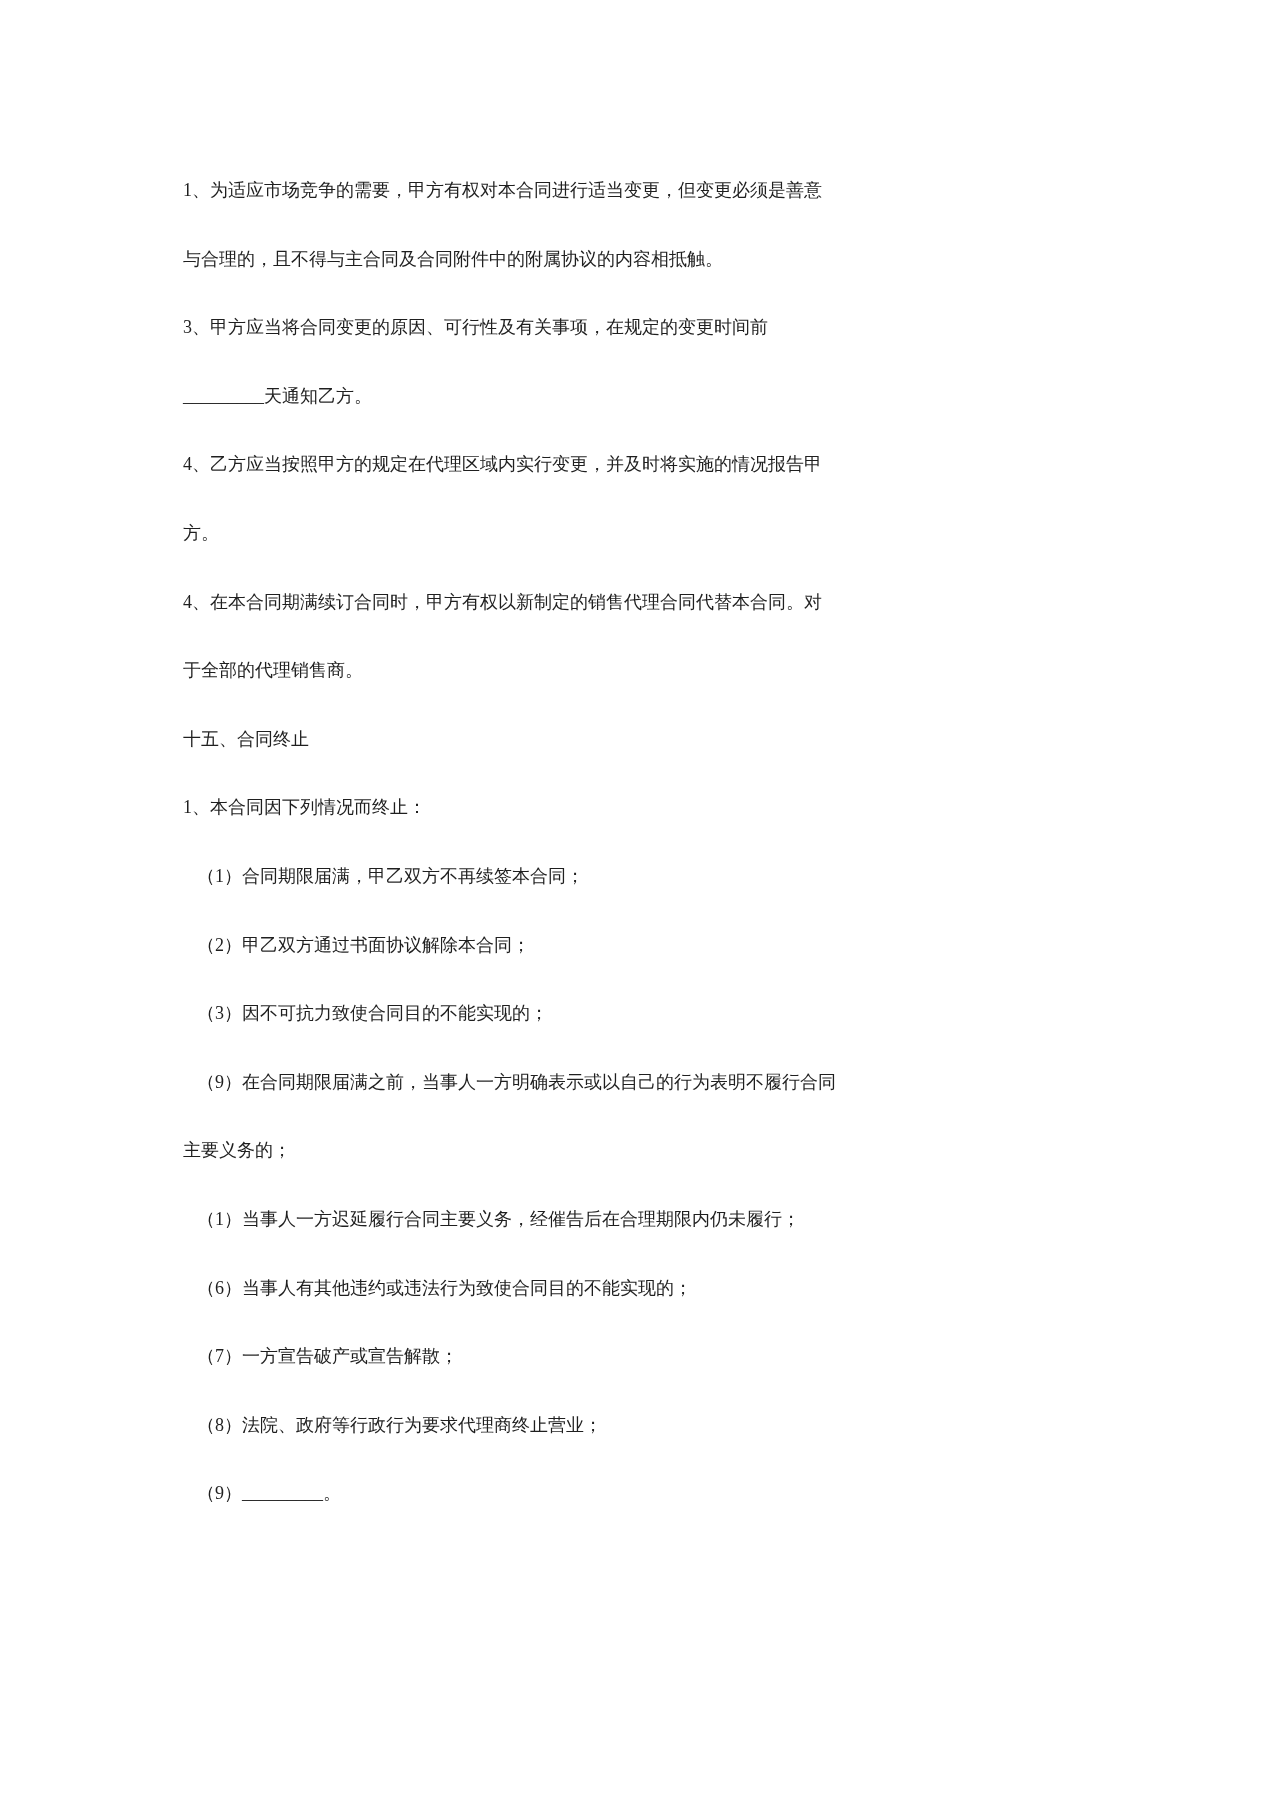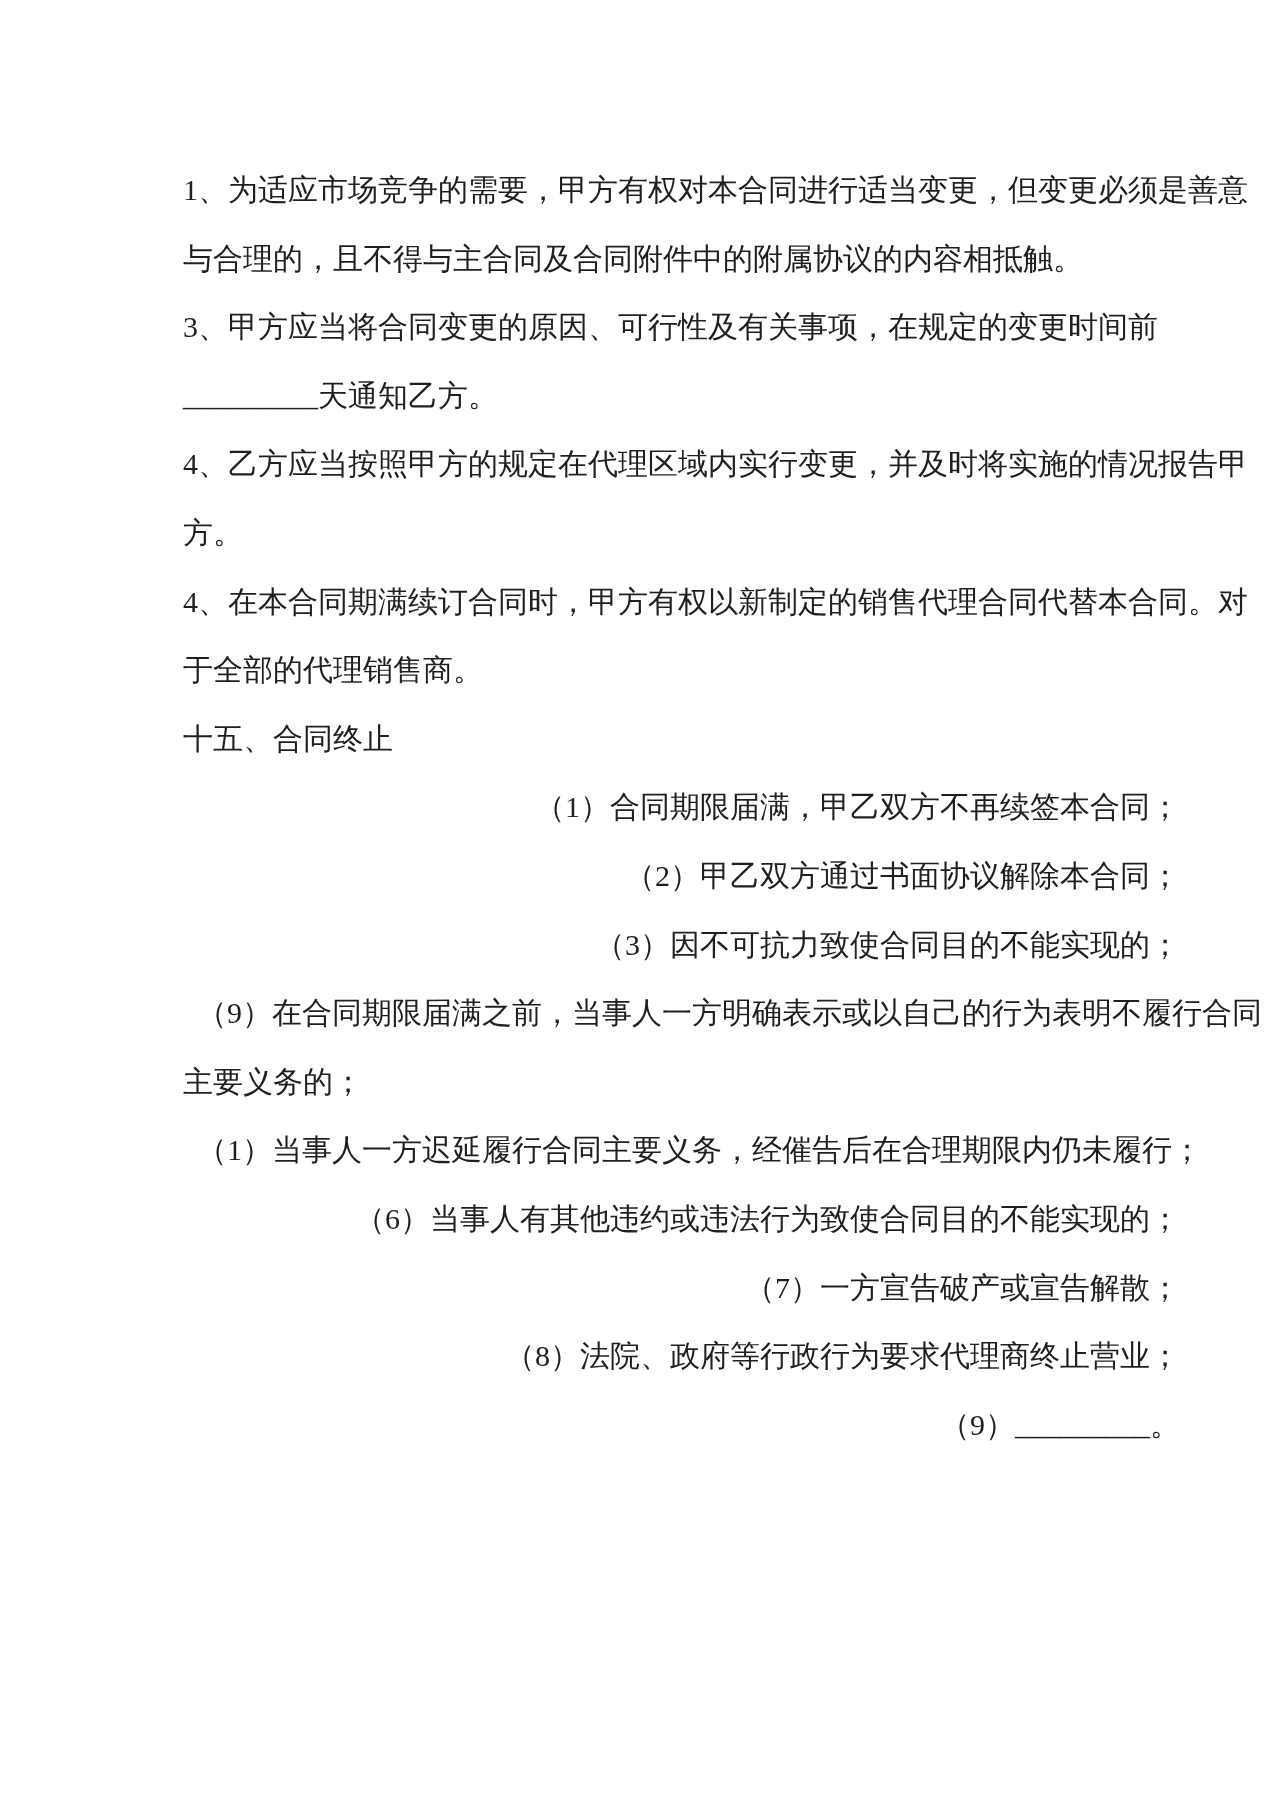--- a/index.html
+++ b/index.html
@@ -14,47 +14,47 @@
     background: #ffffff;
     overflow: hidden;
     font-family: "Liberation Serif", "DejaVu Serif", serif;
   }
   .content {
     position: absolute;
     top: 156px;
     left: 183px;
     right: 100px;
     color: #1f1f1f;
-    font-size: 30px;
+    font-size: 18px;
     line-height: 68.6px;
     letter-spacing: 0px;
   }
   .line {
     white-space: nowrap;
     height: 68.6px;
   }
   .line.indent {
     padding-left: 14px;
-    text-align: right;
   }
 </style>
 </head>
 <body>
 
 <div class="page">
   <div class="content">
     <div class="line">1、为适应市场竞争的需要，甲方有权对本合同进行适当变更，但变更必须是善意</div>
     <div class="line">与合理的，且不得与主合同及合同附件中的附属协议的内容相抵触。</div>
     <div class="line">3、甲方应当将合同变更的原因、可行性及有关事项，在规定的变更时间前</div>
     <div class="line">_________天通知乙方。</div>
     <div class="line">4、乙方应当按照甲方的规定在代理区域内实行变更，并及时将实施的情况报告甲</div>
     <div class="line">方。</div>
     <div class="line">4、在本合同期满续订合同时，甲方有权以新制定的销售代理合同代替本合同。对</div>
     <div class="line">于全部的代理销售商。</div>
     <div class="line">十五、合同终止</div>
+    <div class="line">1、本合同因下列情况而终止：</div>
     <div class="line indent">（1）合同期限届满，甲乙双方不再续签本合同；</div>
     <div class="line indent">（2）甲乙双方通过书面协议解除本合同；</div>
     <div class="line indent">（3）因不可抗力致使合同目的不能实现的；</div>
     <div class="line indent">（9）在合同期限届满之前，当事人一方明确表示或以自己的行为表明不履行合同</div>
     <div class="line">主要义务的；</div>
     <div class="line indent">（1）当事人一方迟延履行合同主要义务，经催告后在合理期限内仍未履行；</div>
     <div class="line indent">（6）当事人有其他违约或违法行为致使合同目的不能实现的；</div>
     <div class="line indent">（7）一方宣告破产或宣告解散；</div>
     <div class="line indent">（8）法院、政府等行政行为要求代理商终止营业；</div>
     <div class="line indent">（9）_________。</div>

